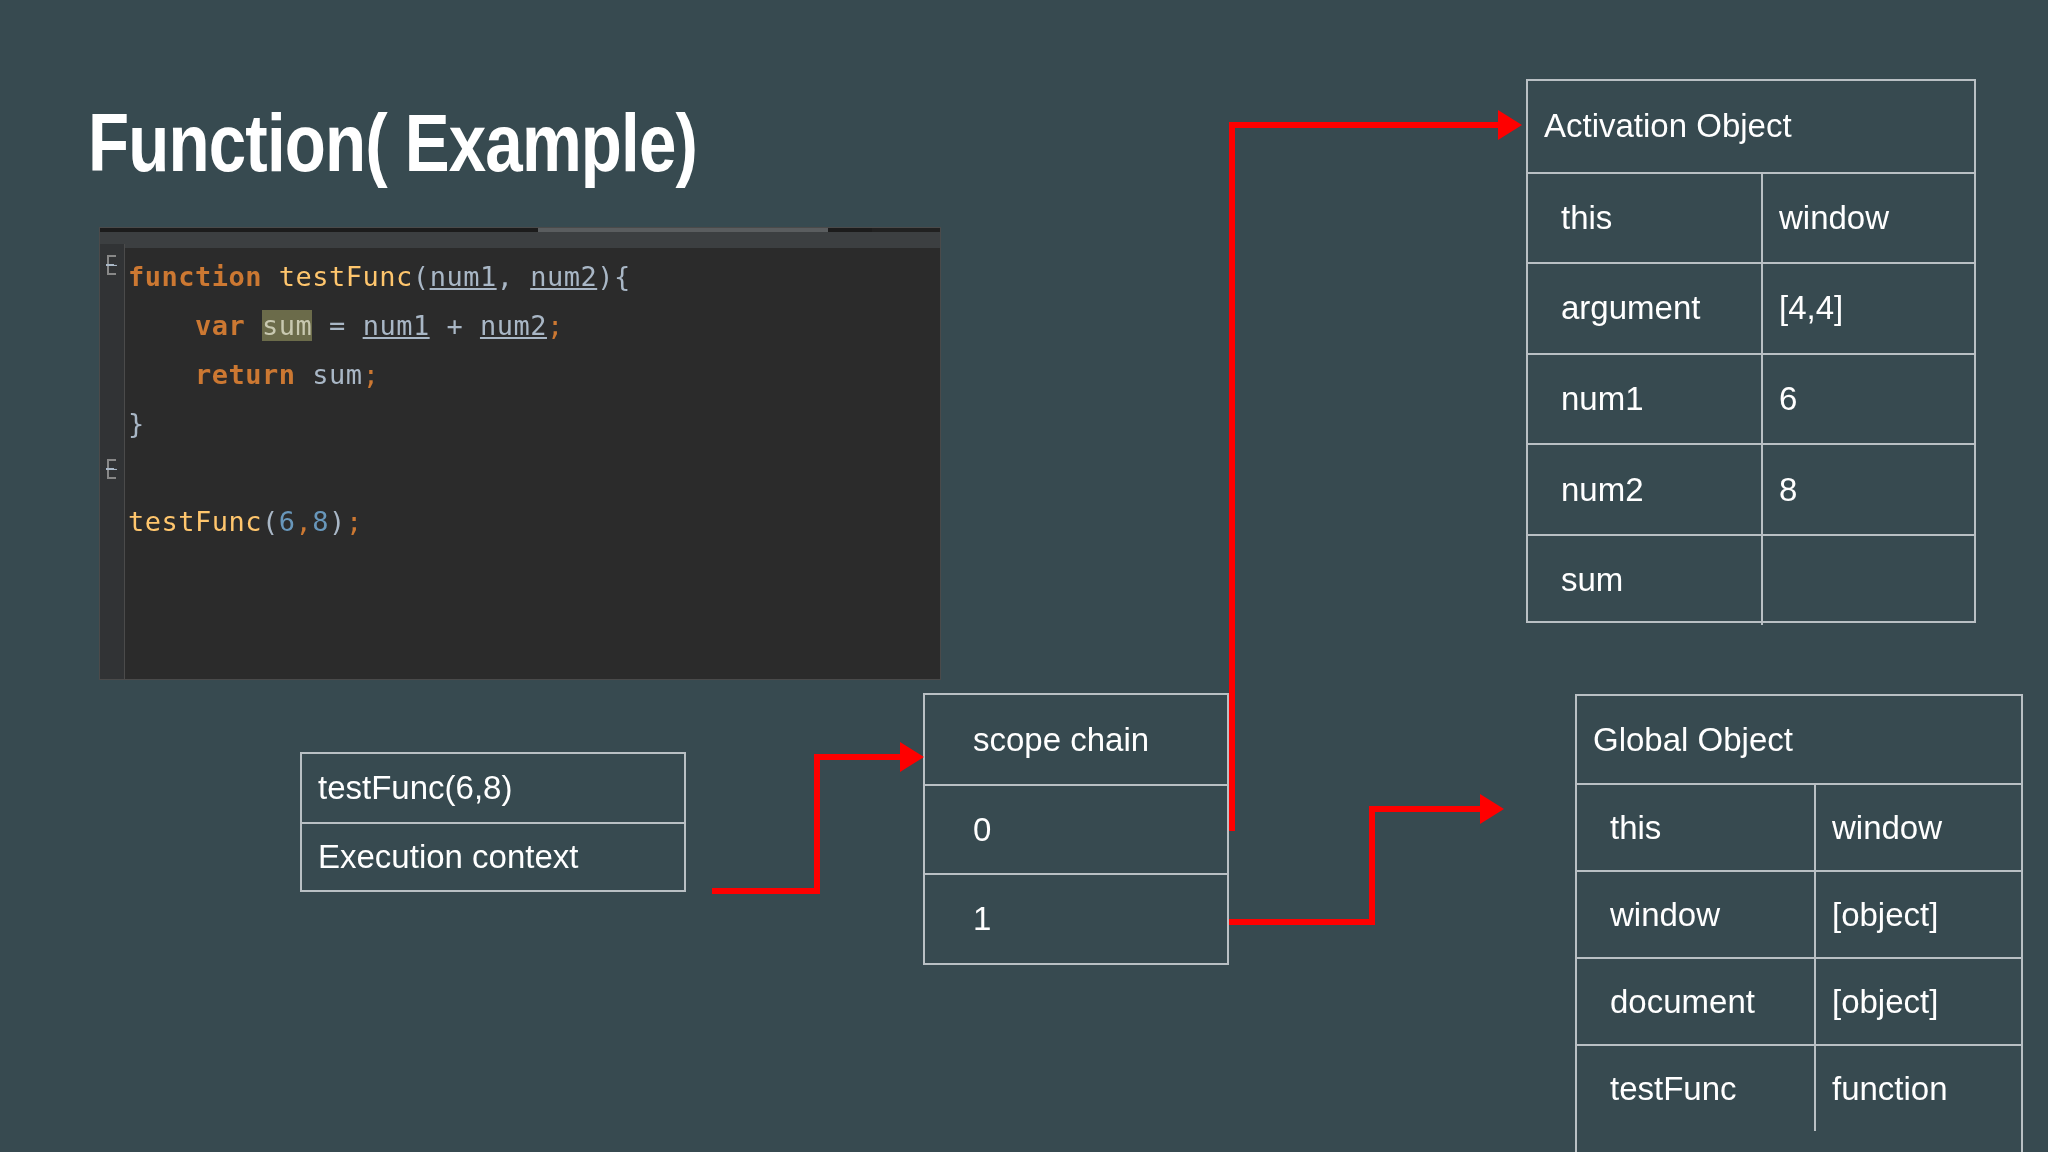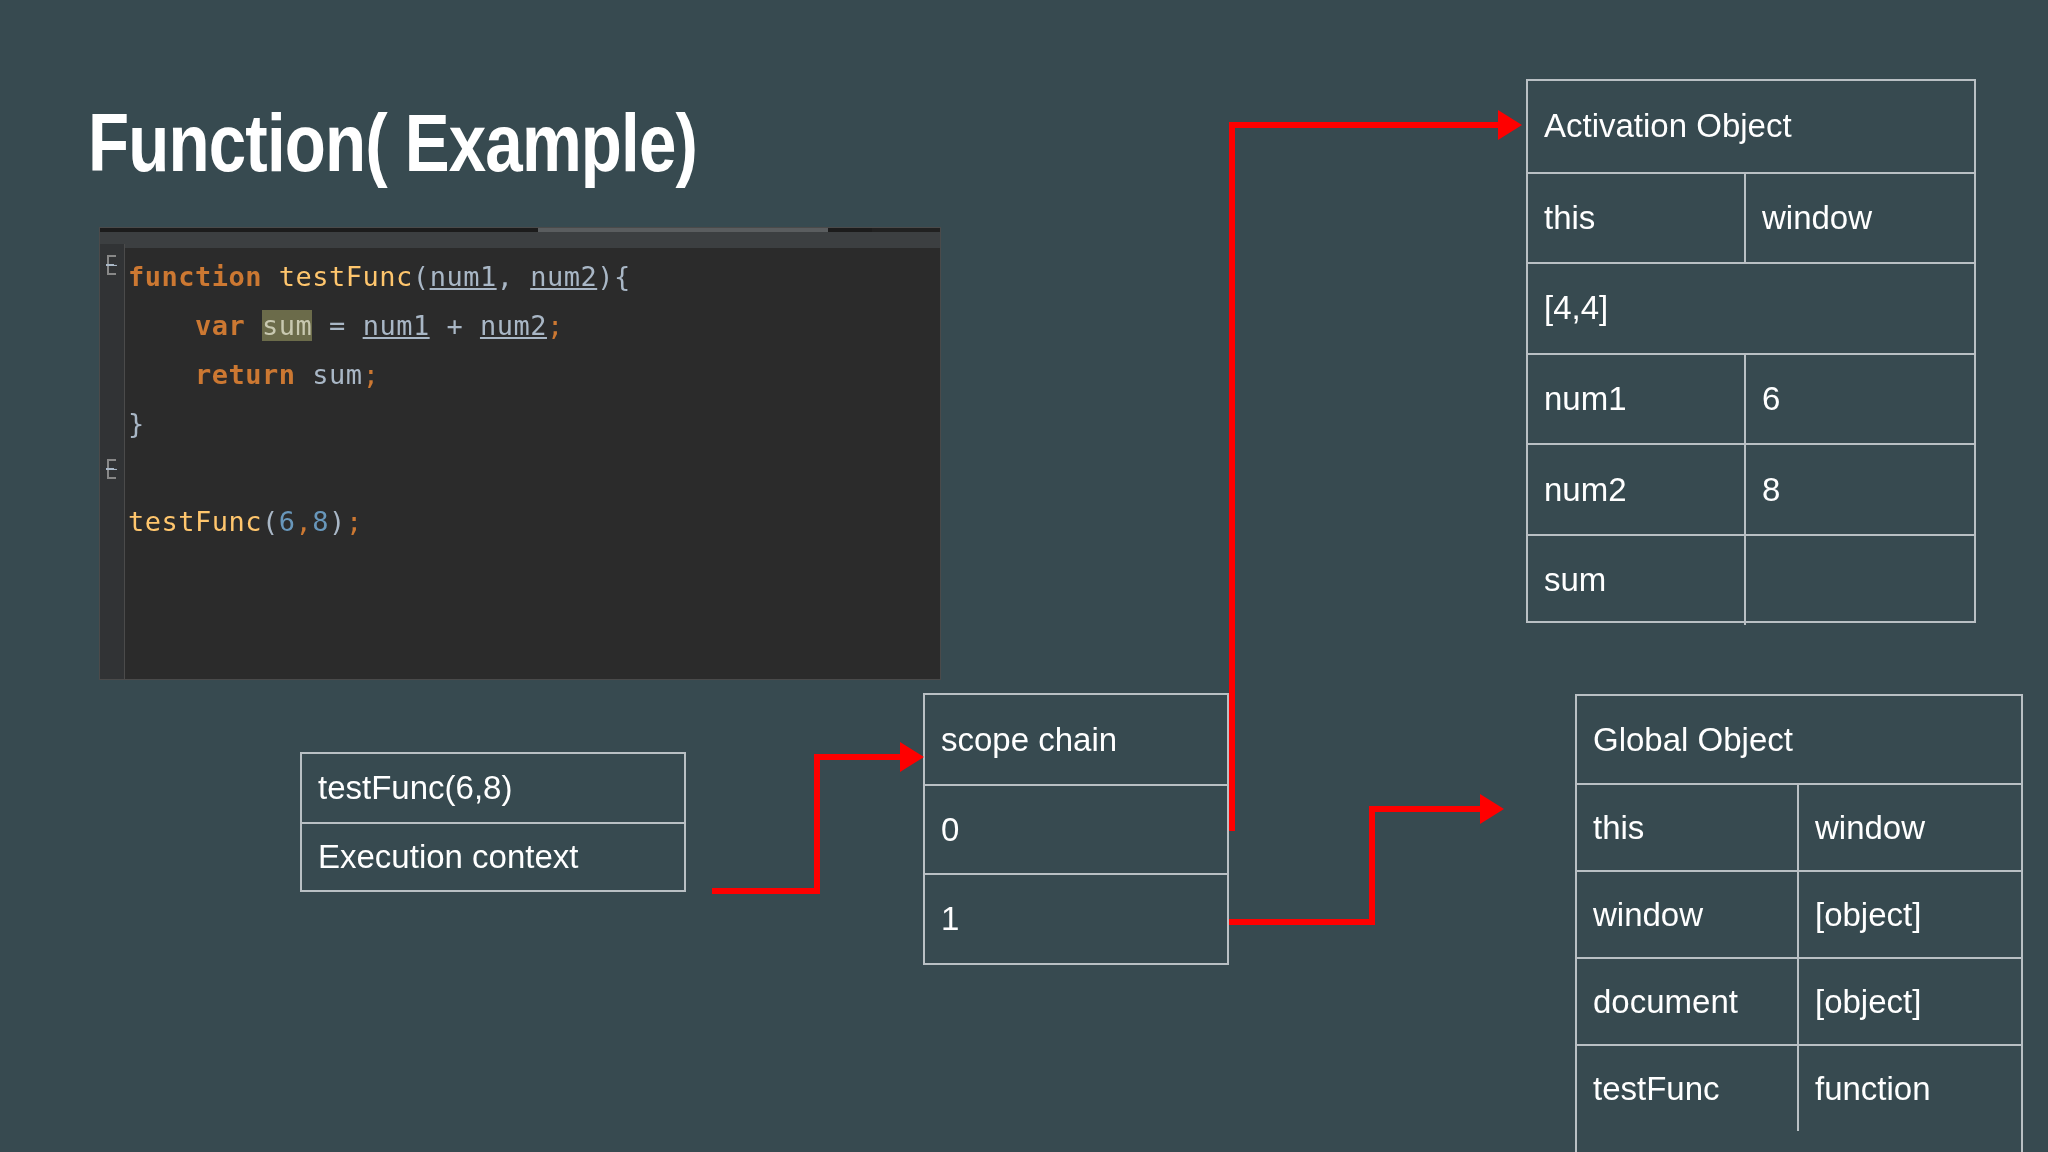--- a/index.html
+++ b/index.html
@@ -125,21 +125,21 @@
     display: flex;
     align-items: center;
     padding-left: 16px;
     color: #ffffff;
     font-size: 33px;
     font-family: "Liberation Sans", sans-serif;
     height: 100%;
     overflow: hidden;
     white-space: nowrap;
   }
-  .cell.left  { flex: 0 0 222px; border-right: 2px solid #b9c0c4; }
+  .cell.left  { flex: 0 0 222px; border-right: 2px solid #b9c0c4; margin-left: 17px; }
   .cell.right { flex: 1 1 auto; }
   .cell.full  { flex: 1 1 auto; border-radius: 29px; }
 
   
   #activation-object {
     left: 1526px;
     top: 79px;
     width: 450px;
     height: 544px;
   }
@@ -157,21 +157,21 @@
   #global-object .row { height: 87px; }
   #global-object .cell.left { flex: 0 0 222px; }
 
   
   #scope-chain {
     left: 923px;
     top: 693px;
     width: 306px;
     height: 272px;
   }
-  #scope-chain .row { height: 89px; }
+  #scope-chain .row { height: 89px; padding-left: 32px; }
 
   
   #execution-context {
     left: 300px;
     top: 752px;
     width: 386px;
     height: 140px;
   }
   #execution-context .row { height: 68px; }
 
@@ -241,20 +241,21 @@
 
   <div class="box" id="activation-object">
     <div class="row">
       <div class="cell full">Activation Object</div>
     </div>
     <div class="row">
       <div class="cell left">this</div>
       <div class="cell right">window</div>
     </div>
     <div class="row">
+      <div class="cell left">argument</div>
       <div class="cell right">[4,4]</div>
     </div>
     <div class="row">
       <div class="cell left">num1</div>
       <div class="cell right">6</div>
     </div>
     <div class="row">
       <div class="cell left">num2</div>
       <div class="cell right">8</div>
     </div>

